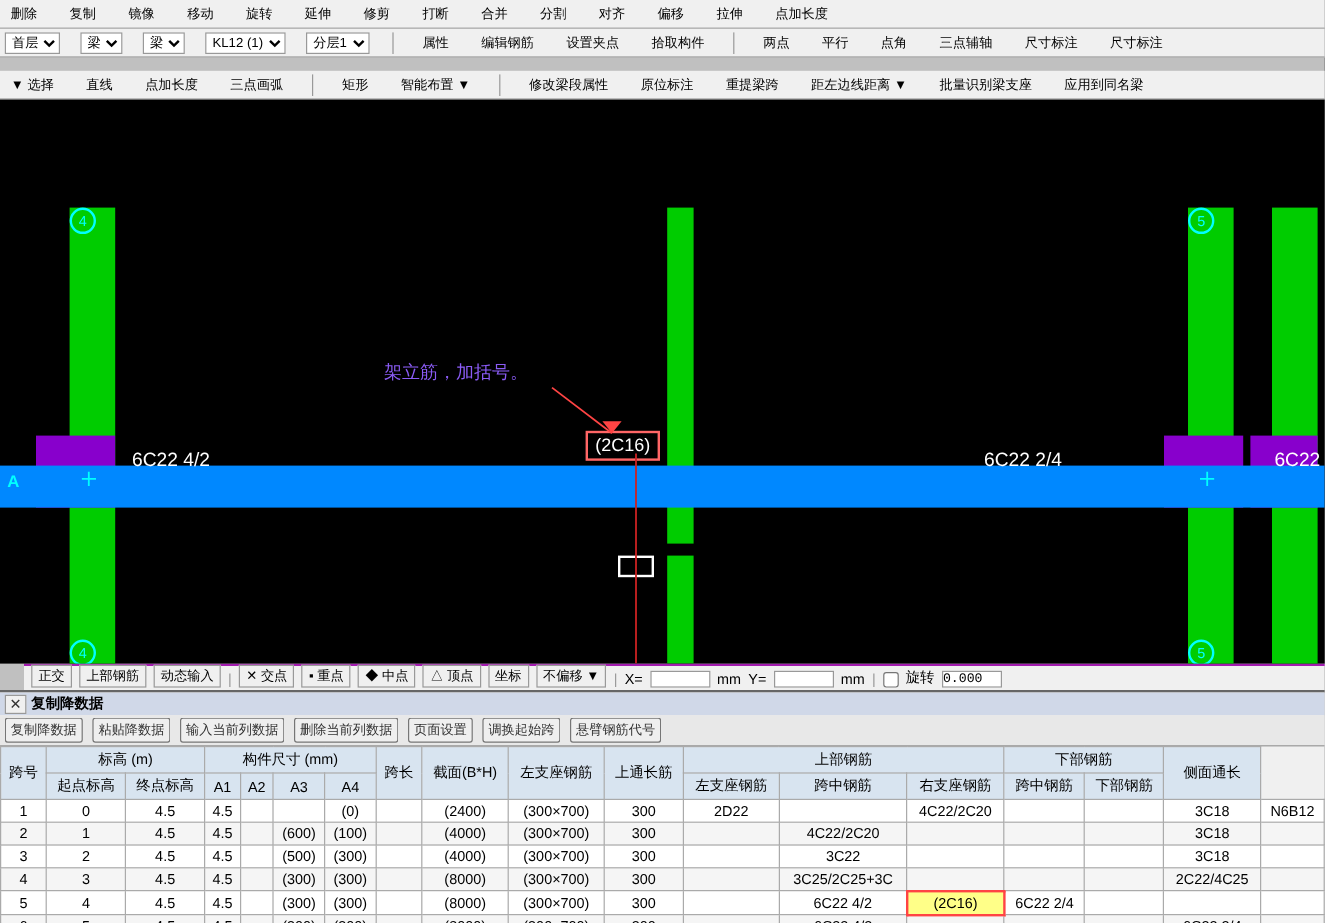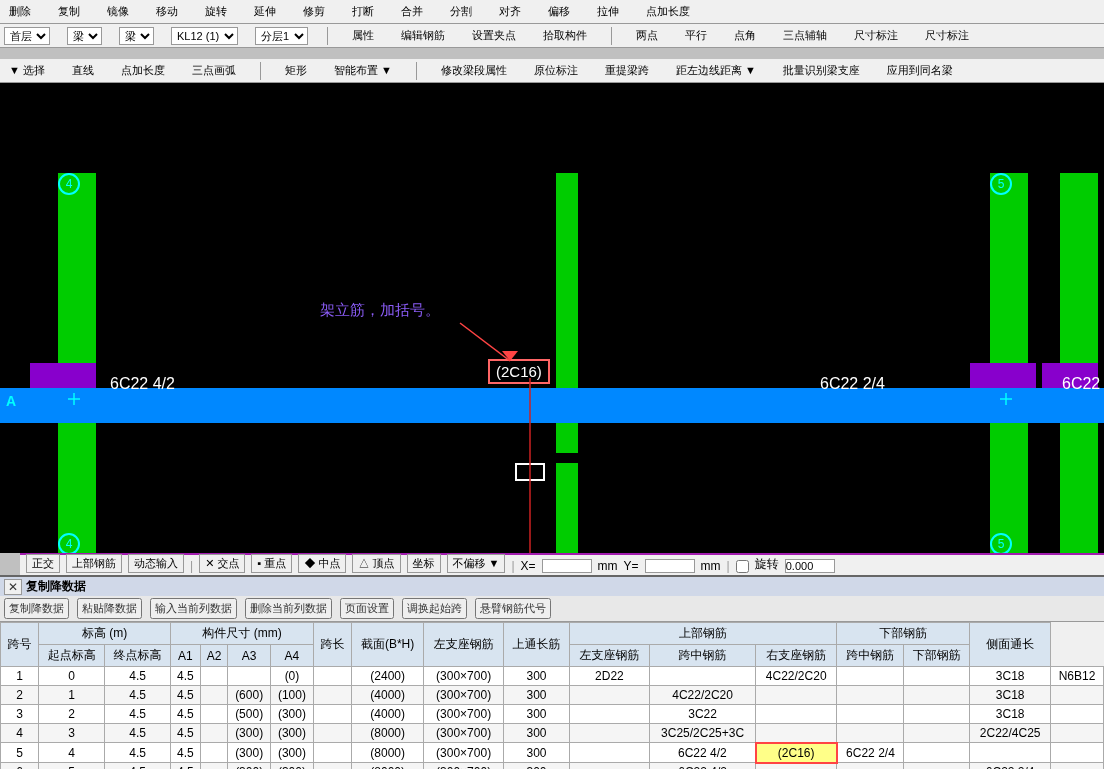--- a/index.html
+++ b/index.html
@@ -188,21 +188,21 @@
   <span style="color:#999;">|</span>
   <span>X=</span>
   <input type="text" style="width: 50px; font-size: 11px; border: 1px solid rgb(153, 153, 153);" value="">
   <span>mm</span>
   <span>Y=</span>
   <input type="text" style="width: 50px; font-size: 11px; border: 1px solid rgb(153, 153, 153);" value="">
   <span>mm</span>
   <span style="color:#999;">|</span>
   <input type="checkbox" style="">
   <span>旋转</span>
-  <input type="text" style="width: 50px; font-size: 11px; border: 1px solid rgb(153, 153, 153);" value="0.000">
+  <input type="text" style="width: 50px; font-size: 11px; border: 1px solid rgb(153, 153, 153); font-family: Liberation Mono, monospace;" value="0.000">
 </div>
 
 <div class="bottom-panel">
   <div class="panel-header">
     <button class="panel-close">✕</button>
     <span>复制降数据</span>
   </div>
   <div class="bottom-toolbar">
     <button class="bottom-toolbar-btn">复制降数据</button>
     <button class="bottom-toolbar-btn">粘贴降数据</button>

